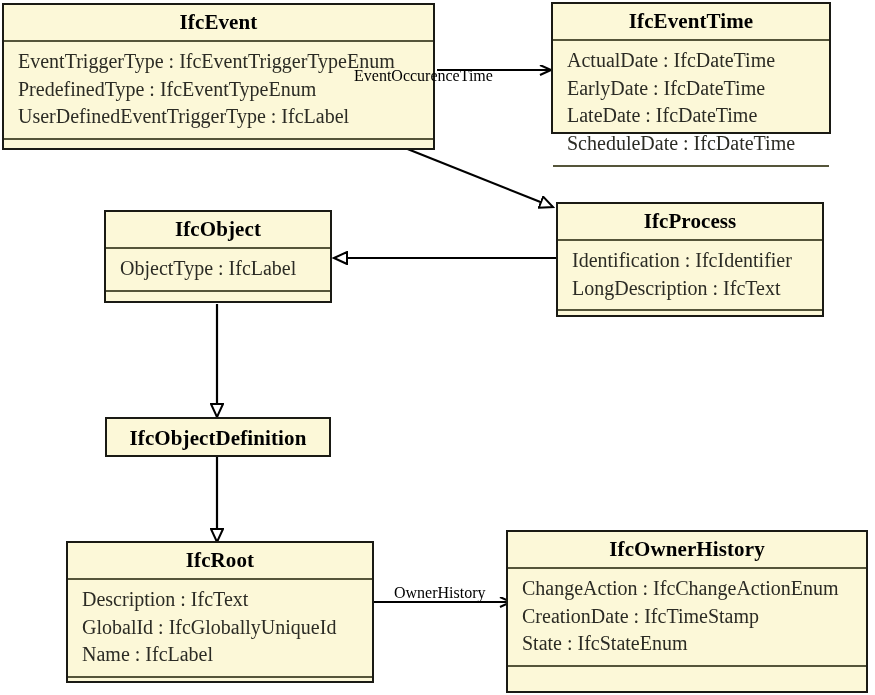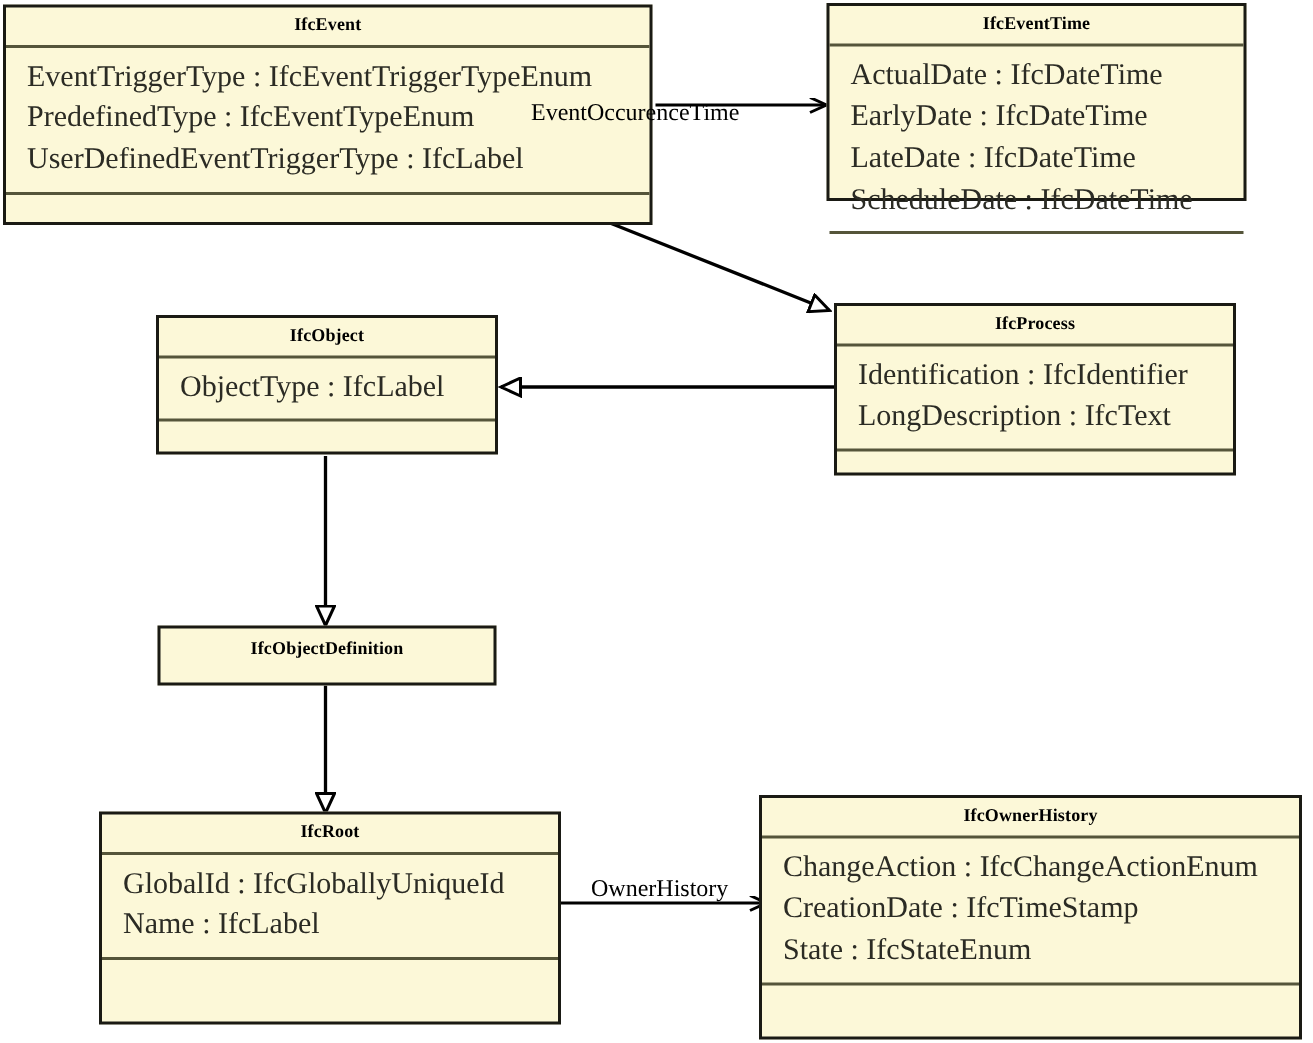--- a/index.html
+++ b/index.html
@@ -33,21 +33,21 @@
     position: absolute;
     box-sizing: border-box;
     background: #fcf8d8;
     border: 2px solid #1a1a14;
     display: flex;
     flex-direction: column;
   }
   .uml-name {
     text-align: center;
     font-weight: bold;
-    font-size: 12px;
+    font-size: 21px;
     color: #000000;
     padding: 5px 6px 6px 6px;
     line-height: 1.15;
     letter-spacing: 0.1px;
   }
   .uml-sep {
     height: 2px;
     background: #55553a;
     flex: none;
   }
@@ -162,20 +162,21 @@
   </div>
 
   <div class="uml-class" style="left:105px; top:417px; width:226px; height:40px;">
     <div class="uml-name" style="padding-top:7px;">IfcObjectDefinition</div>
   </div>
 
   <div class="uml-class" style="left:66px; top:541px; width:308px; height:142px;">
     <div class="uml-name">IfcRoot</div>
     <div class="uml-sep"></div>
     <div class="uml-attrs">
+      <div class="uml-attr">Description : IfcText</div>
       <div class="uml-attr">GlobalId : IfcGloballyUniqueId</div>
       <div class="uml-attr">Name : IfcLabel</div>
     </div>
     <div class="uml-sep"></div>
     <div class="uml-attrs uml-ops"></div>
   </div>
 
   <div class="uml-class" style="left:506px; top:530px; width:362px; height:163px;">
     <div class="uml-name">IfcOwnerHistory</div>
     <div class="uml-sep"></div>

